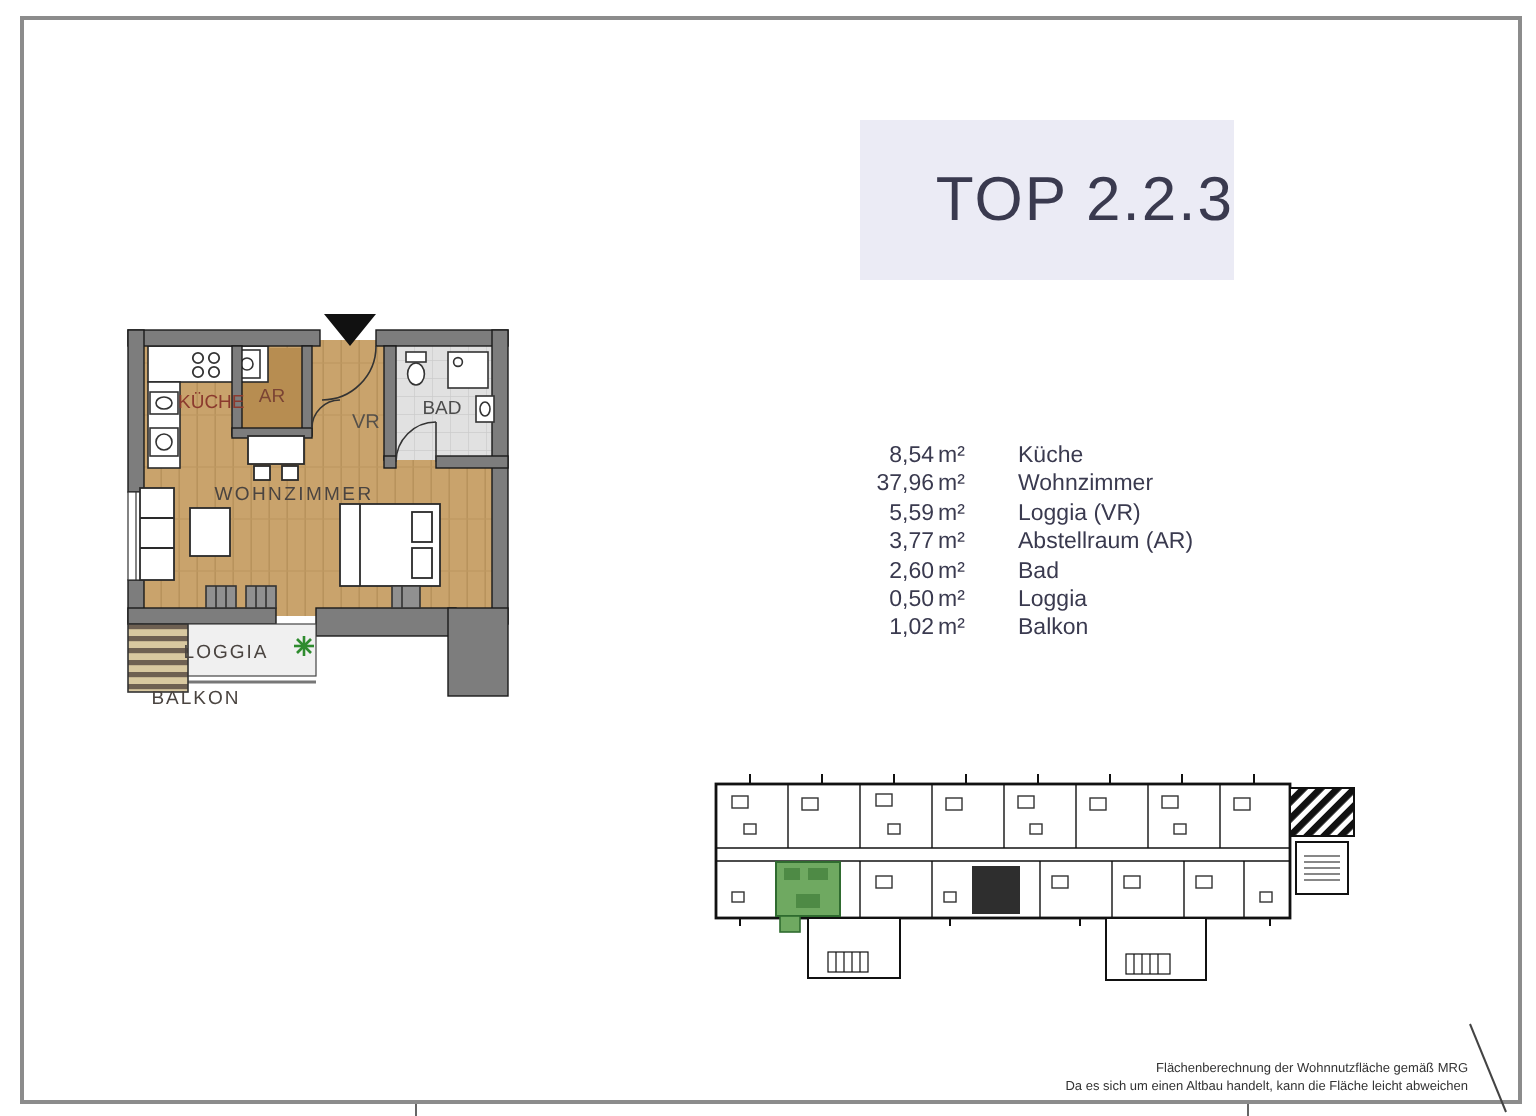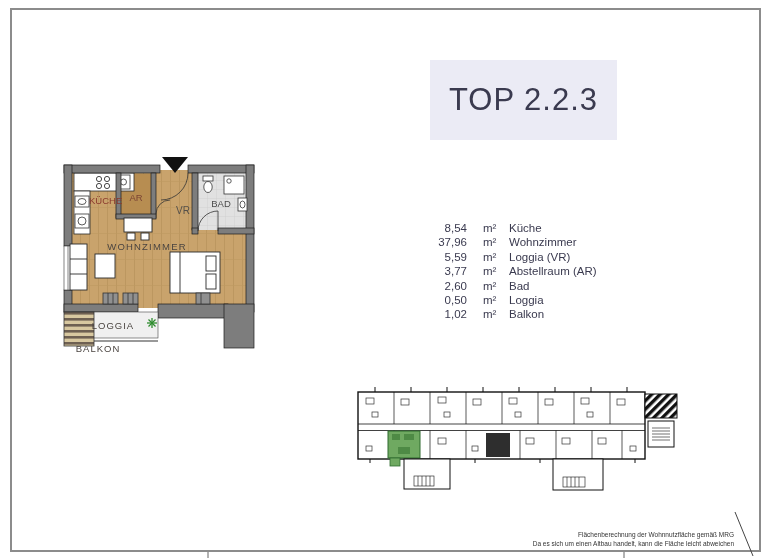--- a/index.html
+++ b/index.html
@@ -2,29 +2,29 @@
 <html><head>
 <meta charset="utf-8">
 <style>
   html,body{margin:0;padding:0;background:#fff;}
   .page{position:relative;width:768px;height:558px;background:#ffffff;overflow:hidden;
         font-family:"Liberation Sans",sans-serif;}
   .page-border{position:absolute;left:10px;top:8px;width:751px;height:544px;
         border:2px solid #8C8C8C;box-sizing:border-box;}
   .plan-svg{position:absolute;left:0;top:0;}
   .title-box{position:absolute;left:430px;top:60px;width:187px;height:80px;
-        background:#EBEBF5;display:flex;flex-direction:column;align-items:center;
+        background:#EBEBF5;display:flex;flex-direction:column;align-items:flex-end;
         justify-content:center;gap:2px;}
   .title-main{font-size:31px;color:#3A3A4F;letter-spacing:1px;}
   .title-sub{font-size:20px;color:#50506A;letter-spacing:1px;}
   .room-list{position:absolute;left:435px;top:189px;display:grid;
         grid-template-columns:32px 26px auto;column-gap:0;row-gap:0;
         font-size:11.5px;line-height:14.4px;color:#3A3A4F;margin-top:32px;}
   .room-area{text-align:right;}
-  .room-unit{padding-left:16px;}
+  .room-unit{padding-left:2px;}
   .room-name{padding-left:16px;}
   .disclaimer{position:absolute;right:34px;top:531px;width:320px;text-align:right;
         font-size:6.5px;line-height:8.5px;color:#333;}
   text{font-family:"Liberation Sans",sans-serif;}
 </style>
 </head>
 <body>
 
 <div class="page">
 

